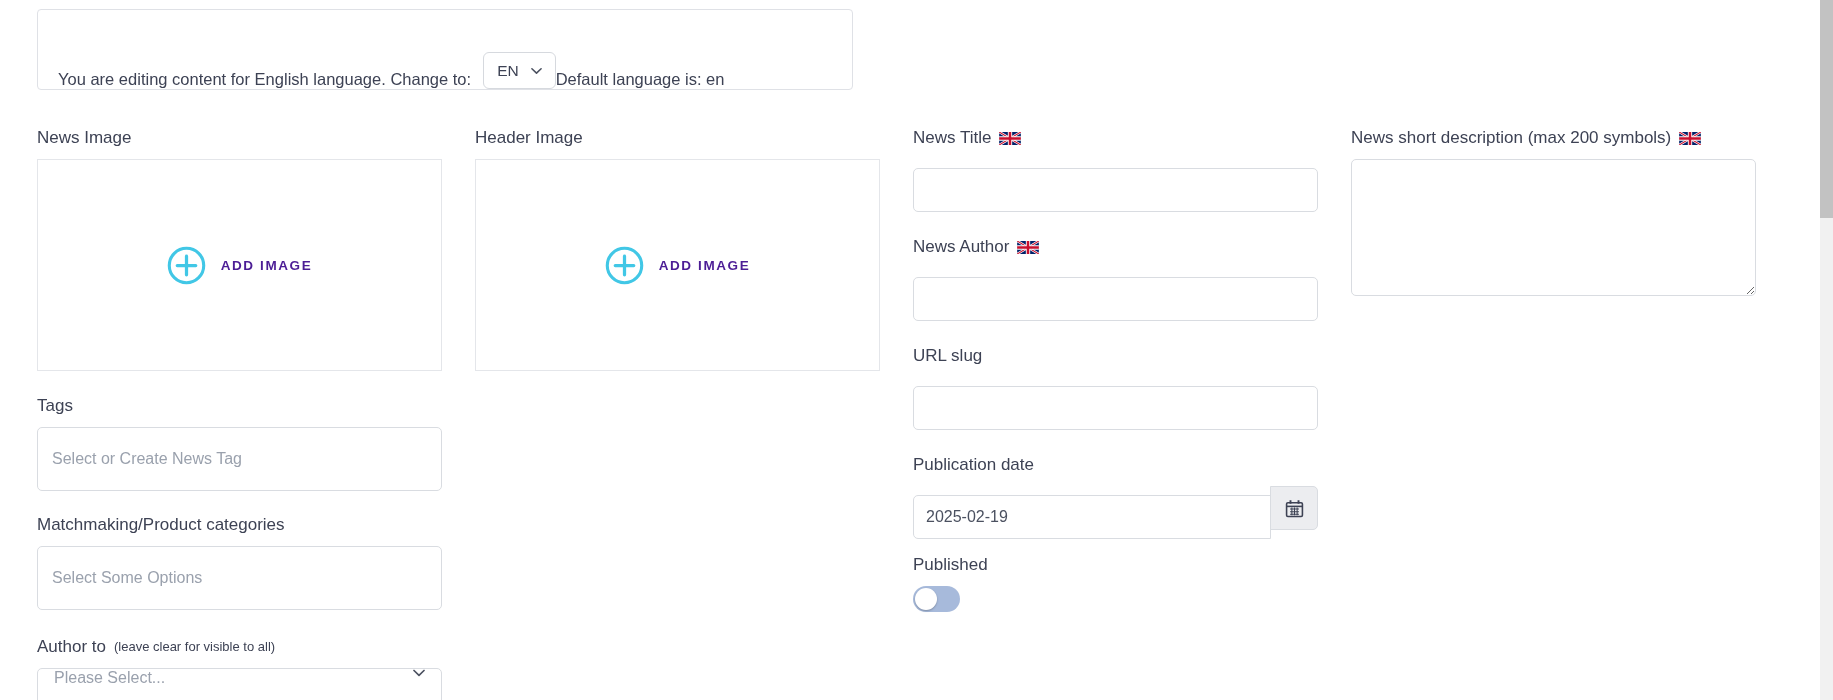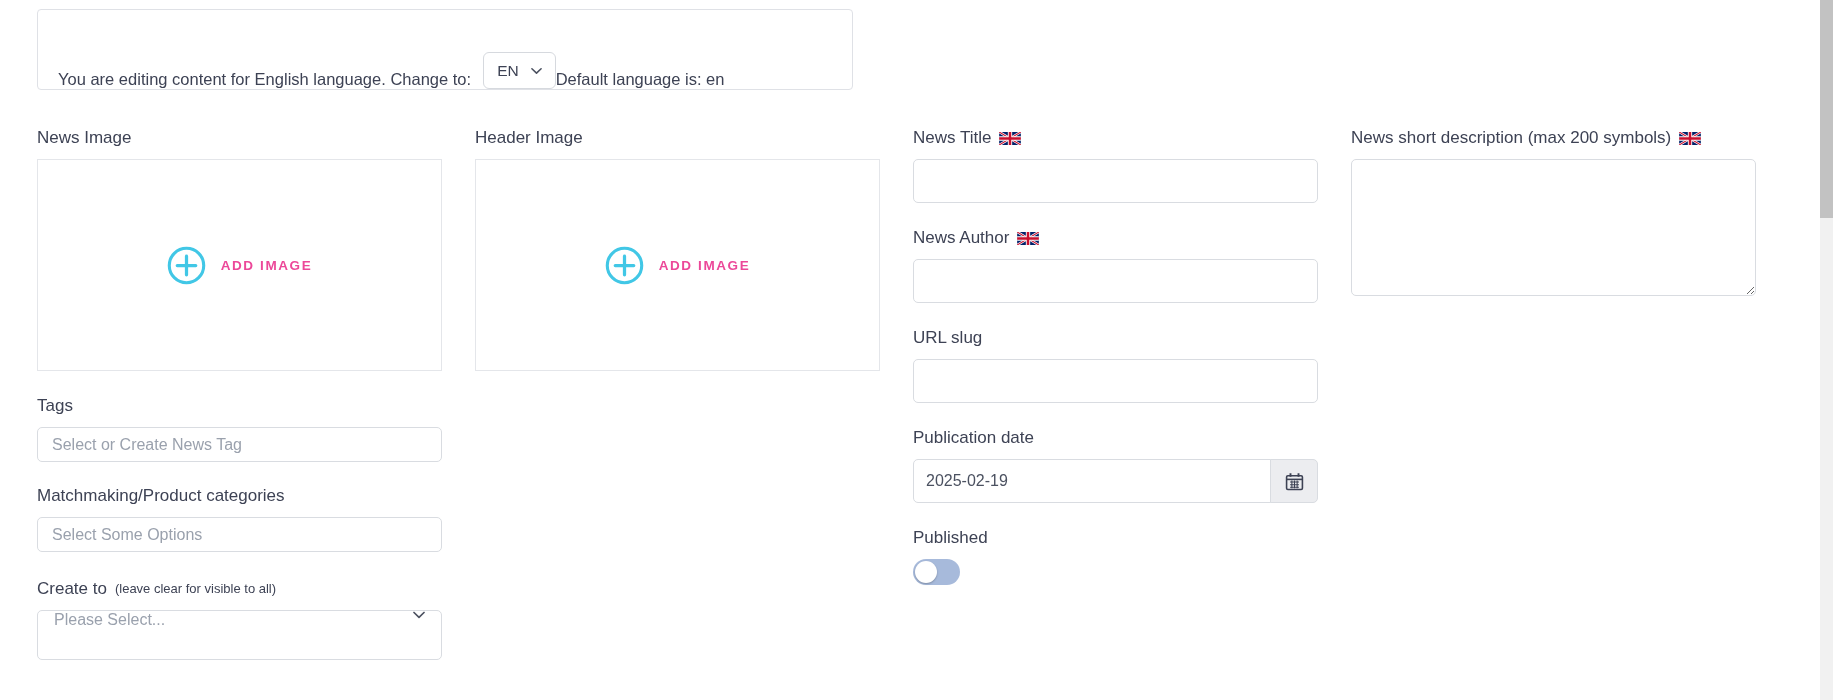--- a/index.html
+++ b/index.html
@@ -44,32 +44,32 @@
   .fg { margin-bottom: 25px; }
 
   
   .upload-box {
     width: 100%; height: 212px;
     border: 1px solid #e4e6ea; background: #fff;
     display: flex; align-items: center; justify-content: center; gap: 15px;
     cursor: pointer;
   }
   .add-image-label {
-    color: #ec4899; font-size: 13.5px; font-weight: 700;
+    color: #4c1d95; font-size: 13.5px; font-weight: 700;
     letter-spacing: 1.6px;
   }
 
   
   .text-input, .tag-input, .fake-select {
     width: 100%; border: 1px solid #d9dce1; border-radius: 5px;
     font-size: 16px; color: #4b5160; background: #fff;
     font-family: "Liberation Sans", "DejaVu Sans", sans-serif;
   }
-  .text-input { height: 44px; padding: 6px 12px; }
-  .tag-input { height: 35px; padding: 0 14px; }
+  .text-input { height: 44px; padding: 6px 12px; margin-top: 9px; }
+  .tag-input { height: 64px; padding: 0 14px; }
   .text-input::placeholder, .tag-input::placeholder { color: #9aa1ad; opacity: 1; }
 
   .fake-select {
     height: 50px; padding: 0 16px;
     display: flex; justify-content: space-between;
     cursor: pointer;
   }
   .fake-select .sel-text { color: #9aa1ad; }
 
   
@@ -160,21 +160,21 @@
       <input class="tag-input" type="text" placeholder="Select or Create News Tag" style="">
     </div>
 
     <div class="fg-tight" style="margin-bottom:27px;">
       <div class="field-label">Matchmaking/Product categories</div>
       <input class="tag-input" type="text" placeholder="Select Some Options" style="">
     </div>
 
     <div class="fg">
       <div class="field-label">
-        <span>Create to</span>
+        <span>Author to</span>
         <span class="hint">(leave clear for visible to all)</span>
       </div>
       <div class="fake-select">
         <span class="sel-text">Please Select...</span>
         <span>
           <svg viewBox="0 0 12 8" width="12" height="8">
               <path d="M1 1.5 L6 6.3 L11 1.5" fill="none" stroke="#4b5160" stroke-width="1.7" stroke-linecap="round" stroke-linejoin="round"></path>
             </svg>
         </span>
       </div>

